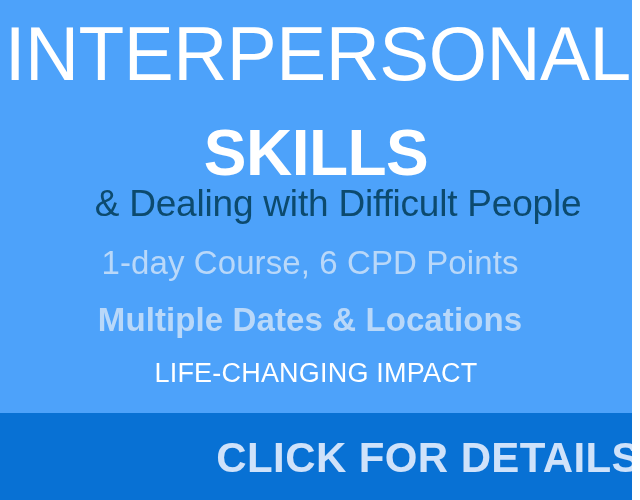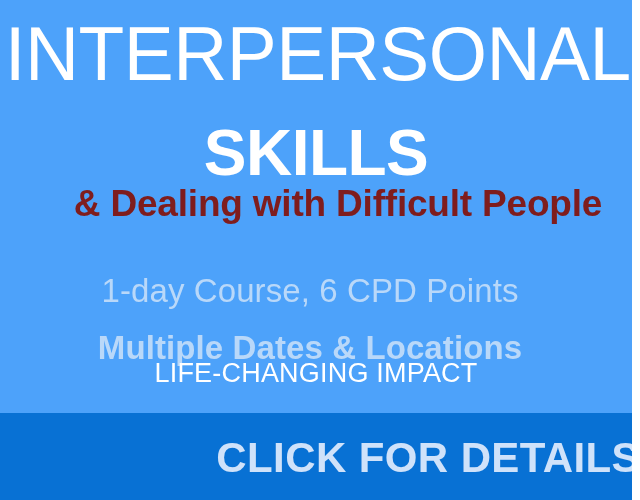--- a/index.html
+++ b/index.html
@@ -64,38 +64,37 @@
     white-space: nowrap;
   }
 
   .subhead {
     position: absolute;
     left: 0;
     right: 0;
     top: 183px;
     font-size: 37px;
     line-height: 42px;
-    font-weight: 700;
+    font-weight: 400;
     letter-spacing: -0.2px;
-    color: #7f1d1d;
+    color: #0c4a6e;
     white-space: nowrap;
     padding-left: 44px;
   }
 
   .detail-line {
     position: absolute;
     left: 0;
     right: 12px;
     font-size: 33px;
     line-height: 38px;
     font-weight: 300;
     letter-spacing: 0.1px;
     color: #b9d8f9;
     white-space: nowrap;
-    margin-top: 28px;
   }
   .detail-line.line-1 { top: 244px; }
   .detail-line.line-2 { top: 301px; font-weight: bold; }
 
   .impact-line {
     position: absolute;
     left: 0;
     right: 0;
     top: 357px;
     font-size: 27px;

